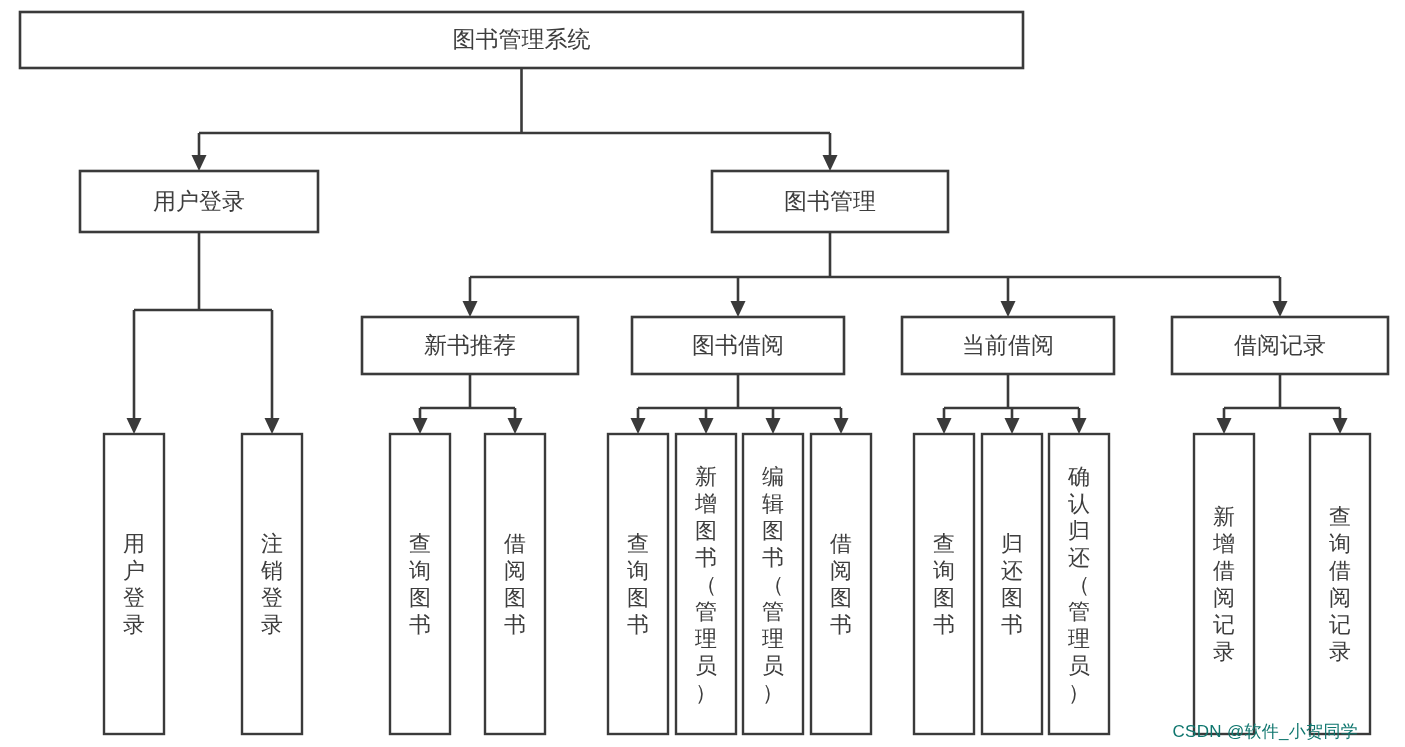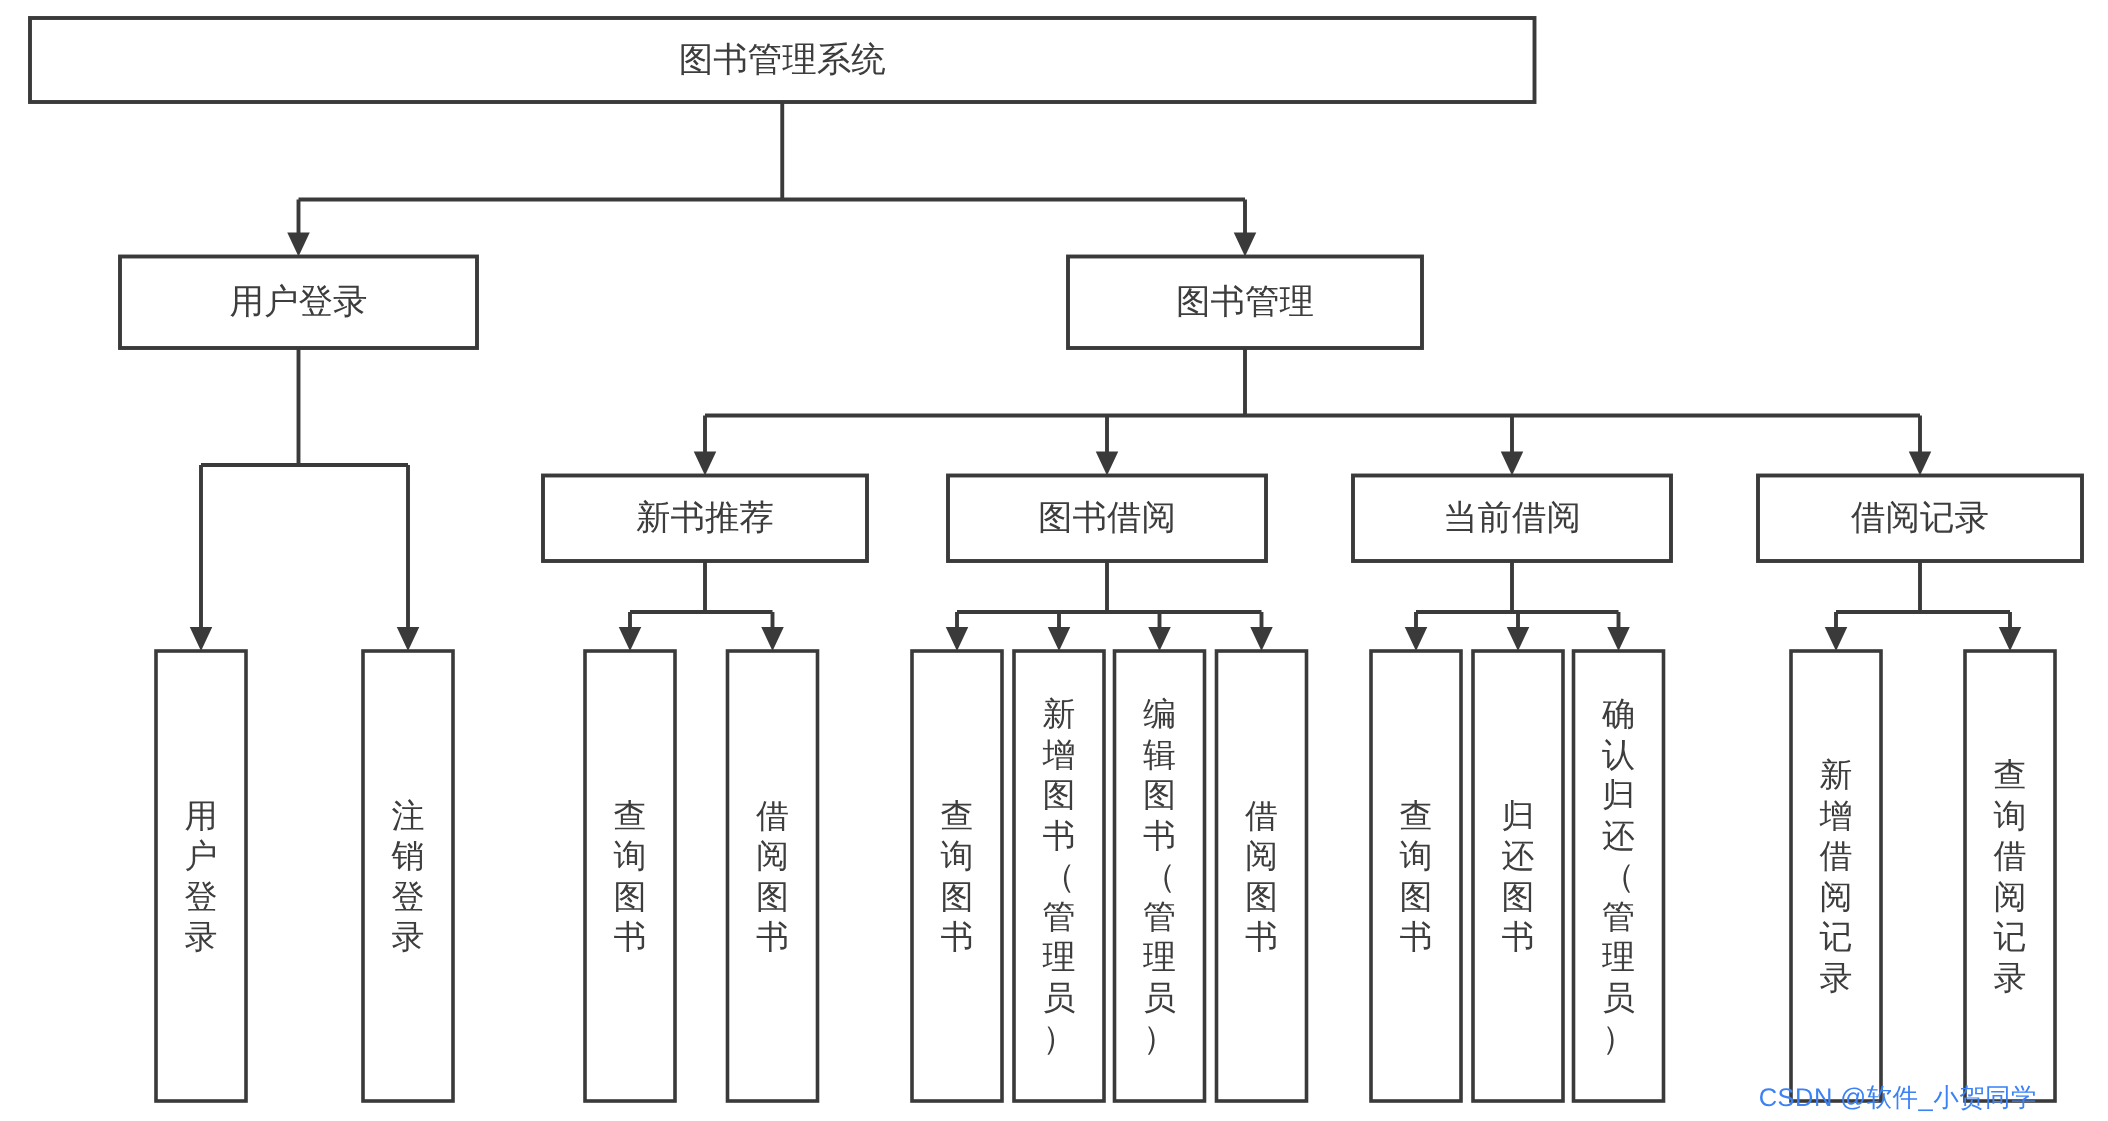--- a/index.html
+++ b/index.html
@@ -57,21 +57,21 @@
     fill: #3d3d3d;
     font-size: 22px;
     text-anchor: middle;
   }
   .watermark {
     position: absolute;
     right: 10px;
     bottom: 4px;
     font-family: "Liberation Sans", "DejaVu Sans", sans-serif;
     font-size: 17px;
-    color: #3b82f6;
+    color: #0f766e;
     letter-spacing: 0.3px;
     white-space: nowrap;
     user-select: none;
   }
 </style>
 </head>
 <body>
 
 <div id="diagram-root">
   <svg class="flow" viewBox="0 0 1405 747">

